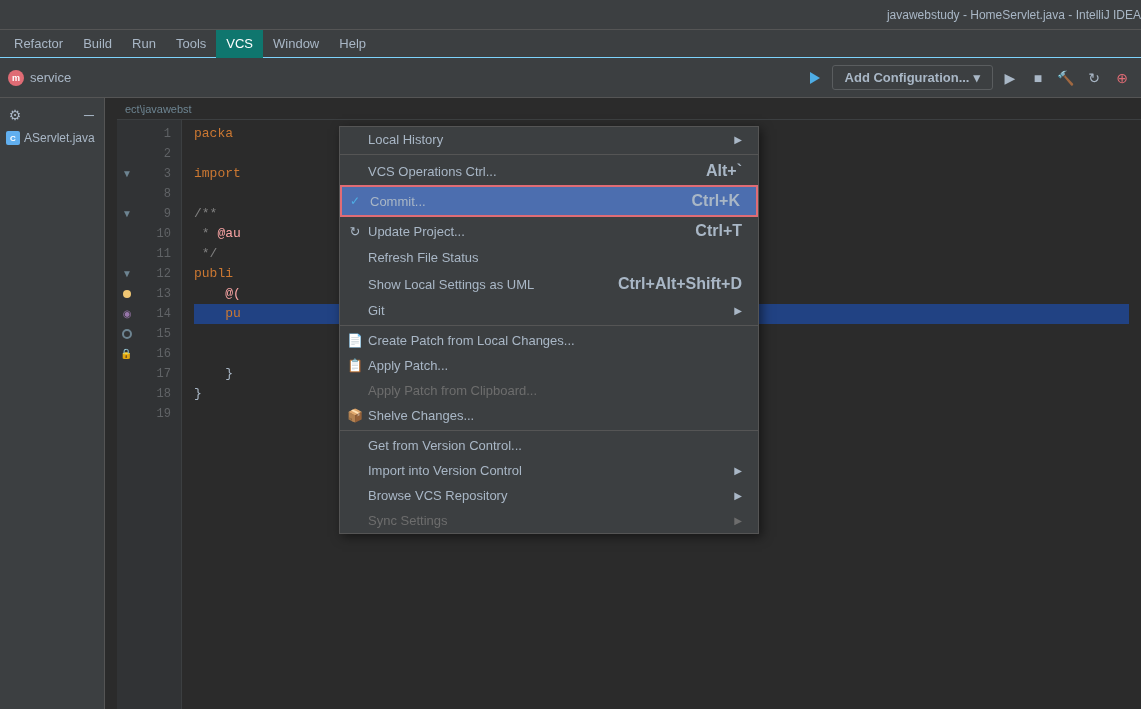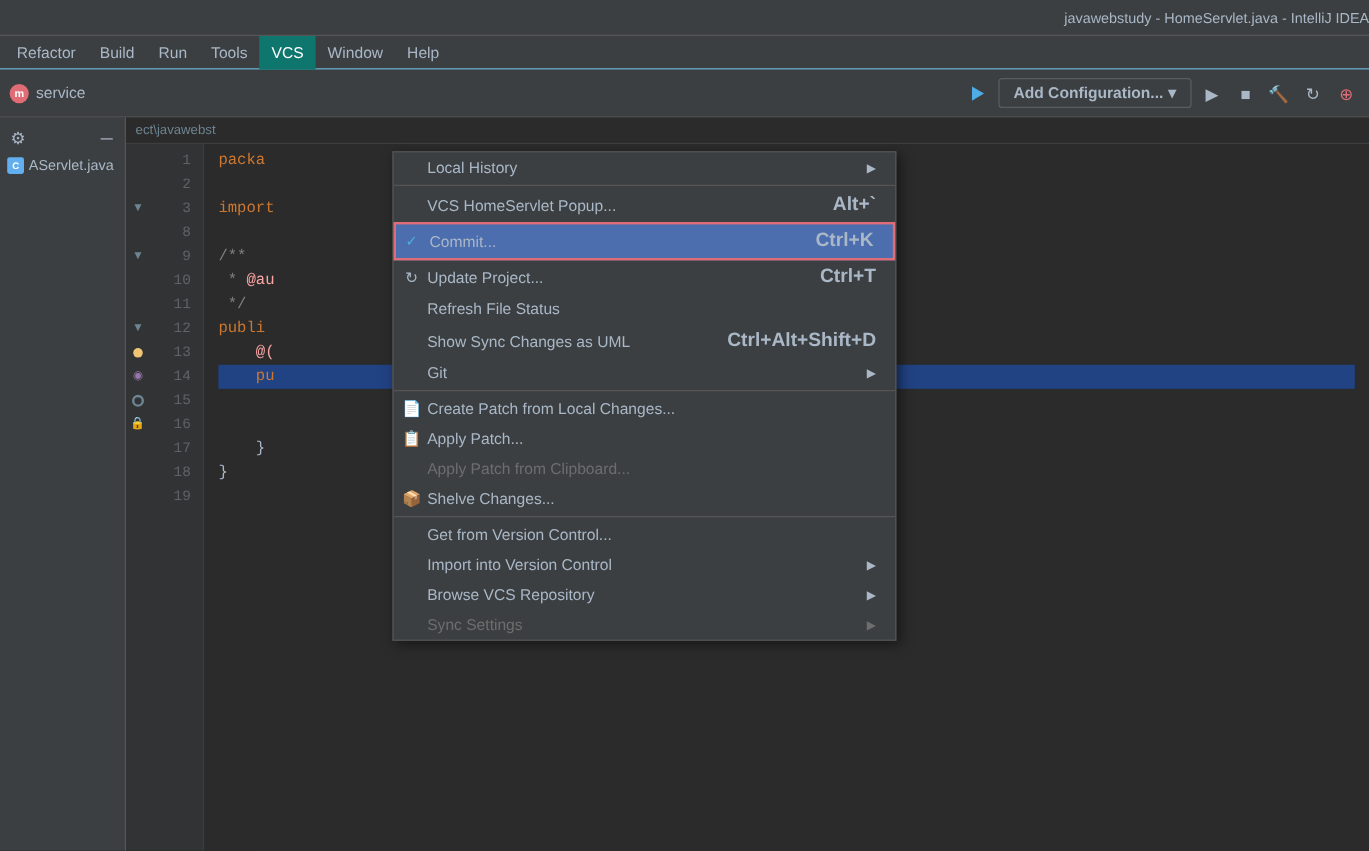--- a/index.html
+++ b/index.html
@@ -170,20 +170,21 @@
       font-size: 11px;
       color: #6d8491;
     }
 
     
     .editor-area {
       flex: 1;
       background: #2b2b2b;
       overflow: hidden;
       position: relative;
+      margin-left: 12px;
     }
     .code-content {
       display: flex;
       height: 100%;
     }
     .line-numbers {
       width: 45px;
       background: #313335;
       padding: 4px 0;
       text-align: right;
@@ -463,39 +464,39 @@
     </div>
 
     <div class="dropdown-menu">
 
       <div class="dropdown-item">
         <span class="dropdown-item-text">Local History</span>
         <span class="arrow">▶</span>
       </div>
       <div class="dropdown-separator"></div>
       <div class="dropdown-item">
-        <span class="dropdown-item-text">VCS HomeServlet Popup...</span>
+        <span class="dropdown-item-text">VCS Operations Ctrl...</span>
         <span class="shortcut">Alt+`</span>
       </div>
 
       <div class="dropdown-item selected commit-highlight" style="position:relative;">
         <span class="checkmark">✓</span>
         <span class="dropdown-item-text">Commit...</span>
         <span class="shortcut">Ctrl+K</span>
       </div>
       <div class="dropdown-item">
         <span class="item-icon">↻</span>
         <span class="dropdown-item-text">Update Project...</span>
         <span class="shortcut">Ctrl+T</span>
       </div>
       <div class="dropdown-item">
         <span class="dropdown-item-text">Refresh File Status</span>
       </div>
       <div class="dropdown-item">
-        <span class="dropdown-item-text">Show Sync Changes as UML</span>
+        <span class="dropdown-item-text">Show Local Settings as UML</span>
         <span class="shortcut">Ctrl+Alt+Shift+D</span>
       </div>
       <div class="dropdown-item">
         <span class="dropdown-item-text">Git</span>
         <span class="arrow">▶</span>
       </div>
       <div class="dropdown-separator"></div>
       <div class="dropdown-item">
         <span class="item-icon">📄</span>
         <span class="dropdown-item-text">Create Patch from Local Changes...</span>

